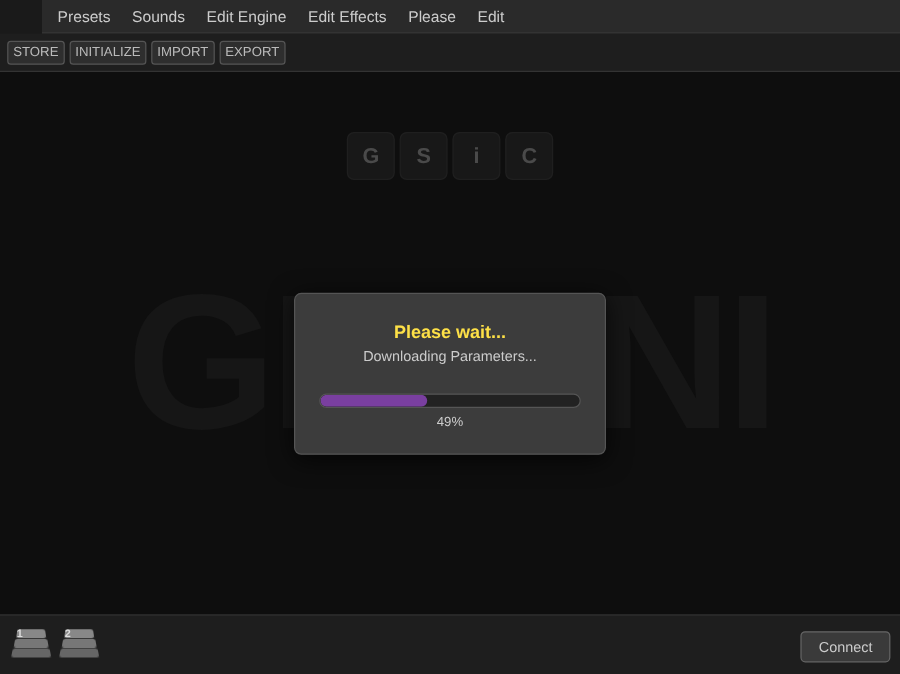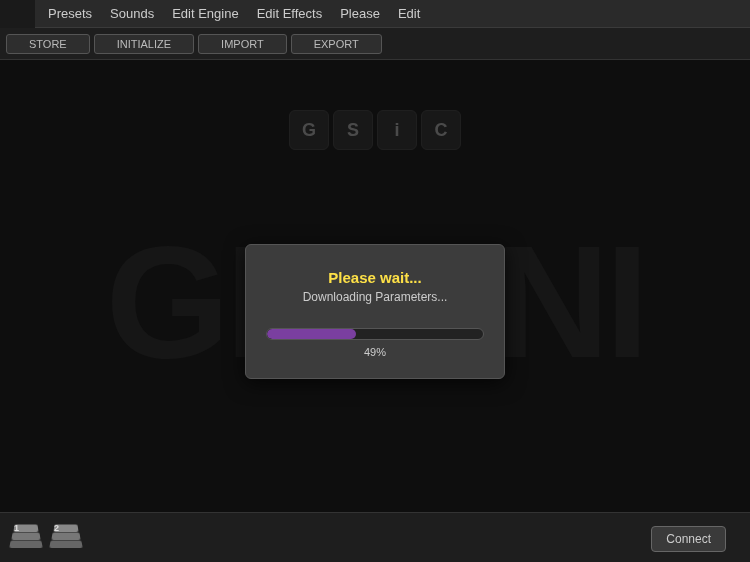--- a/index.html
+++ b/index.html
@@ -41,21 +41,21 @@
       background-color: #1e1e1e;
       height: 32px;
       padding: 4px 6px;
       gap: 4px;
       border-bottom: 1px solid #333;
     }
 
     .toolbar-btn {
       color: #bbbbbb;
       font-size: 11px;
-      padding: 3px 22px;
+      padding: 3px 4px;
       cursor: pointer;
       background-color: #2e2e2e;
       border: 1px solid #555;
       border-radius: 3px;
       white-space: nowrap;
     }
 
     
     #main-content {
       position: relative;
@@ -230,21 +230,21 @@
       top: 2px;
       left: 6px;
       color: #ddd;
       font-size: 9px;
       font-weight: bold;
       z-index: 2;
     }
 
     #connect-btn {
       position: absolute;
-      right: 24px;
+      right: 8px;
       bottom: 10px;
       background-color: #3a3a3a;
       border: 1px solid #666;
       border-radius: 4px;
       color: #cccccc;
       font-size: 12px;
       padding: 5px 14px;
       cursor: pointer;
       margin-left: 12px;
     }

